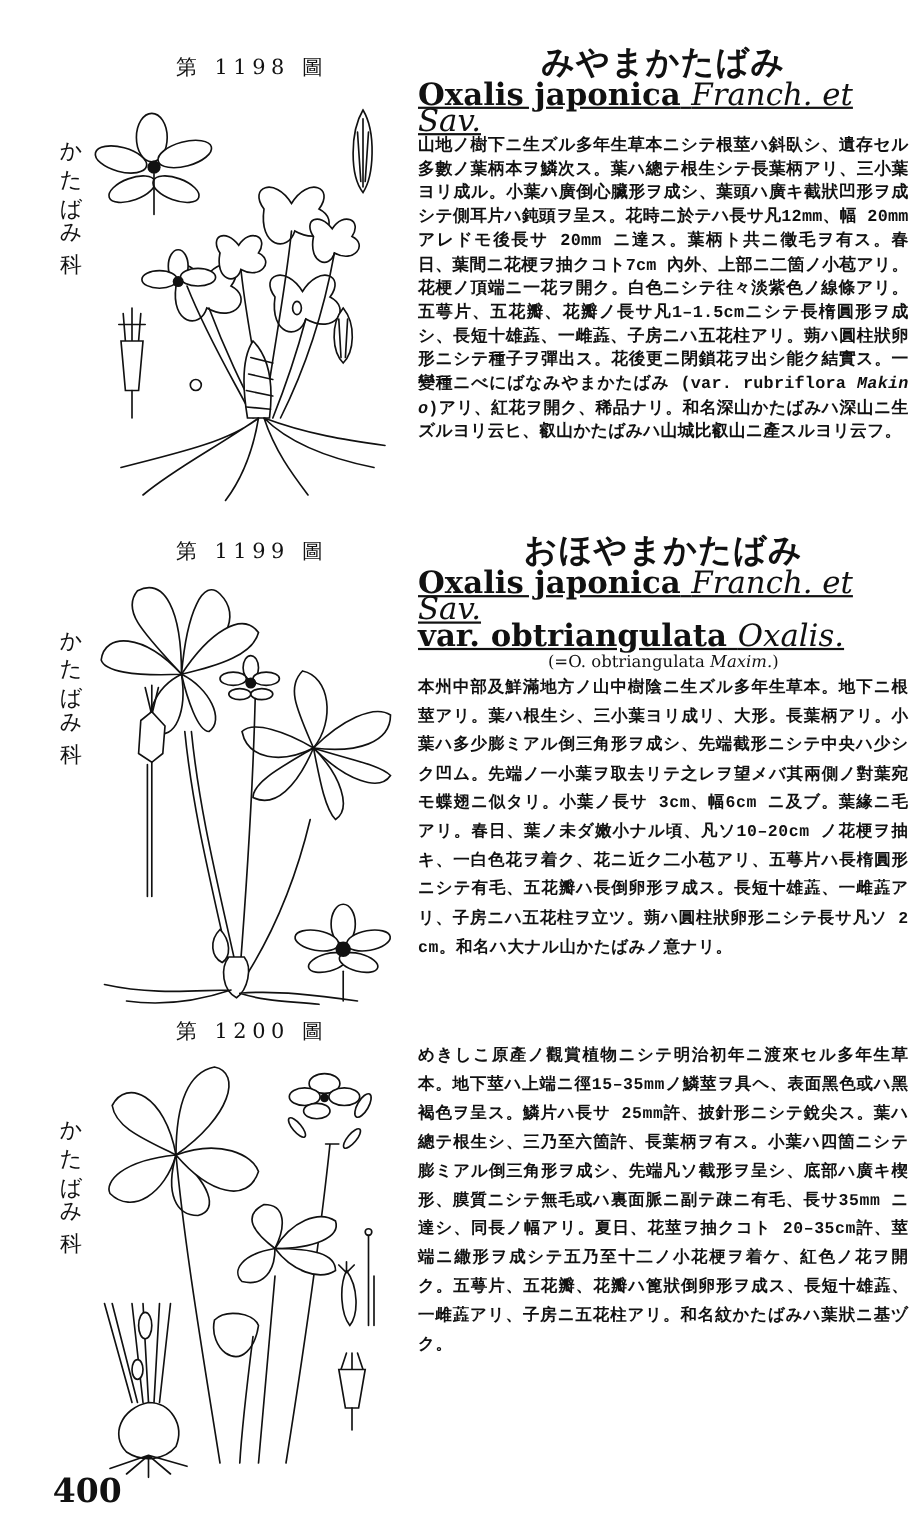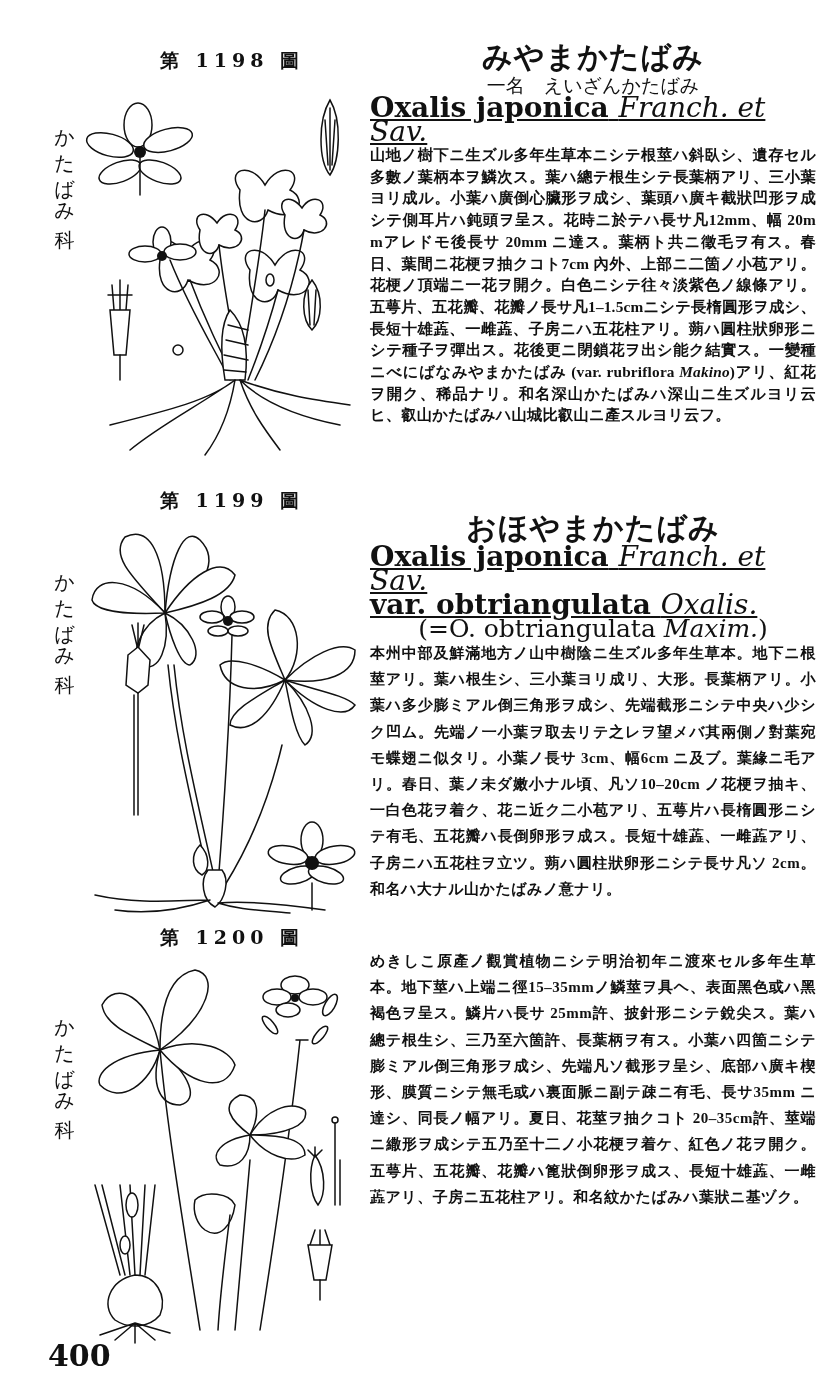--- a/index.html
+++ b/index.html
@@ -1,27 +1,27 @@
 <!DOCTYPE html>
 <html><head>
 <meta charset="utf-8">
 <style>
   html, body { margin: 0; padding: 0; background: #ffffff; }
   body { width: 840px; height: 1400px; position: relative; overflow: hidden; color: #111; font-family: "DejaVu Serif", serif; }
-  .fig-label { position: absolute; font-family: "DejaVu Serif", serif; font-weight: bold; font-size: 19px; letter-spacing: 5px; color: #111; }
+  .fig-label { position: absolute; font-family: "DejaVu Serif", serif; font-weight: normal; font-size: 19px; letter-spacing: 5px; color: #111; }
   .family { position: absolute; writing-mode: vertical-rl; font-family: "DejaVu Sans", sans-serif; font-size: 20px; letter-spacing: 2px; color: #111; }
   .illus { position: absolute; }
-  .entry { position: absolute; left: 370px; width: 446px; }
+  .entry { position: absolute; left: 380px; width: 446px; }
   .jp-name { text-align: center; font-family: "DejaVu Sans", sans-serif; font-size: 30px; font-weight: bold; line-height: 34px; letter-spacing: 1px; }
   .alias { text-align: center; font-family: "DejaVu Sans", sans-serif; font-size: 19px; line-height: 22px; }
   .sci { text-align: left; font-family: "DejaVu Serif", serif; font-size: 28px; font-weight: bold; line-height: 24px; text-decoration: underline; }
   .sci i { font-style: italic; font-weight: normal; }
-  .syn { text-align: center; font-family: "DejaVu Serif", serif; font-size: 25px; line-height: 23px; }
+  .syn { text-align: center; font-family: "DejaVu Serif", serif; font-size: 15px; line-height: 23px; }
   .syn i { font-style: italic; }
-  .body-text { font-family: Liberation Serif, serif; font-weight: bold; text-align: justify; text-align-last: left; word-break: break-all; }
+  .body-text { font-family: Liberation Mono, monospace; font-weight: bold; text-align: justify; text-align-last: left; word-break: break-all; }
   .entry1 .body-text { font-size: 15.3px; line-height: 21.7px; letter-spacing: 0.2px; }
   .entry2 .body-text, .entry3 .body-text { font-size: 15px; line-height: 26.2px; letter-spacing: 0.5px; }
   .page-no { position: absolute; left: 48px; top: 1338px; font-family: "DejaVu Serif", serif; font-weight: bold; font-size: 30px; }
   svg { overflow: visible; }
   svg .s { fill: none; stroke: #111; stroke-width: 1.5; stroke-linecap: round; stroke-linejoin: round; }
   svg .f { fill: #fff; stroke: #111; stroke-width: 1.5; }
   svg .d { fill: #111; }
 </style>
 </head>
 <body>
@@ -77,21 +77,20 @@
   <circle class="f" cx="88" cy="270" r="5"></circle>
 
   <path class="f" d="M222 200 C210 215 212 240 222 250 C232 240 234 215 222 200 Z"></path>
   <path class="s" d="M218 210 L220 245 M226 210 L224 245"></path>
 
   <ellipse class="f" cx="180" cy="200" rx="4" ry="6"></ellipse>
 </svg>
 
 <div class="entry entry1" style="top:40px;">
   <div class="jp-name">みやまかたばみ</div>
-  <div class="alias">一名　えいざんかたばみ</div>
   <div class="sci">
     <span>Oxalis japonica</span>
     <i>Franch. et Sav.</i>
   </div>
   <div class="body-text"><span>山地ノ樹下ニ生ズル多年生草本ニシテ根莖ハ斜臥シ、遺存セル多數ノ葉柄本ヲ鱗次ス。葉ハ總テ根生シテ長葉柄アリ、三小葉ヨリ成ル。小葉ハ廣倒心臟形ヲ成シ、葉頭ハ廣キ截狀凹形ヲ成シテ側耳片ハ鈍頭ヲ呈ス。花時ニ於テハ長サ凡12mm、幅 20mmアレドモ後長サ 20mm ニ達ス。葉柄ト共ニ徵毛ヲ有ス。春日、葉間ニ花梗ヲ抽クコト7cm 內外、上部ニ二箇ノ小苞アリ。花梗ノ頂端ニ一花ヲ開ク。白色ニシテ往々淡紫色ノ線條アリ。五萼片、五花瓣、花瓣ノ長サ凡1–1.5cmニシテ長楕圓形ヲ成シ、長短十雄蕋、一雌蕋、子房ニハ五花柱アリ。蒴ハ圓柱狀卵形ニシテ種子ヲ彈出ス。花後更ニ閉鎖花ヲ出シ能ク結實ス。一變種ニべにばなみやまかたばみ (var. rubriflora </span><i>Makino</i><span>)アリ、紅花ヲ開ク、稀品ナリ。和名深山かたばみハ深山ニ生ズルヨリ云ヒ、叡山かたばみハ山城比叡山ニ產スルヨリ云フ。</span></div>
 </div>
 
 <div class="fig-label" style="left:160px; top:488px;text-align:center;">第 1199 圖</div>
 <div class="family" style="left:52px; top:560px;">かたばみ科</div>
 
@@ -138,21 +137,21 @@
     <ellipse class="f" cx="208" cy="360" rx="18" ry="8" transform="rotate(-15 208 360)"></ellipse>
     <ellipse class="f" cx="236" cy="360" rx="18" ry="8" transform="rotate(15 236 360)"></ellipse>
     <circle class="d" cx="222" cy="348" r="7"></circle>
     <path class="s" d="M222 368 L222 395"></path>
   </g>
 
   <path class="f" d="M118 355 C110 365 112 385 125 392 C135 385 140 365 132 355 Z"></path>
   <path class="s" d="M120 385 C90 385 50 390 5 380 M128 388 C160 385 200 390 235 395 M120 385 C90 395 60 400 25 395 M128 388 C150 395 170 395 200 398"></path>
 </svg>
 
-<div class="entry entry2" style="top:484px;margin-top:27px;">
+<div class="entry entry2" style="top:484px;">
   <div class="jp-name">おほやまかたばみ</div>
   <div class="sci">
     <span>Oxalis japonica</span>
     <i>Franch. et Sav.</i>
   </div>
   <div class="sci">
     <span>var. obtriangulata</span>
     <i>Oxalis.</i>
   </div>
   <div class="syn">

